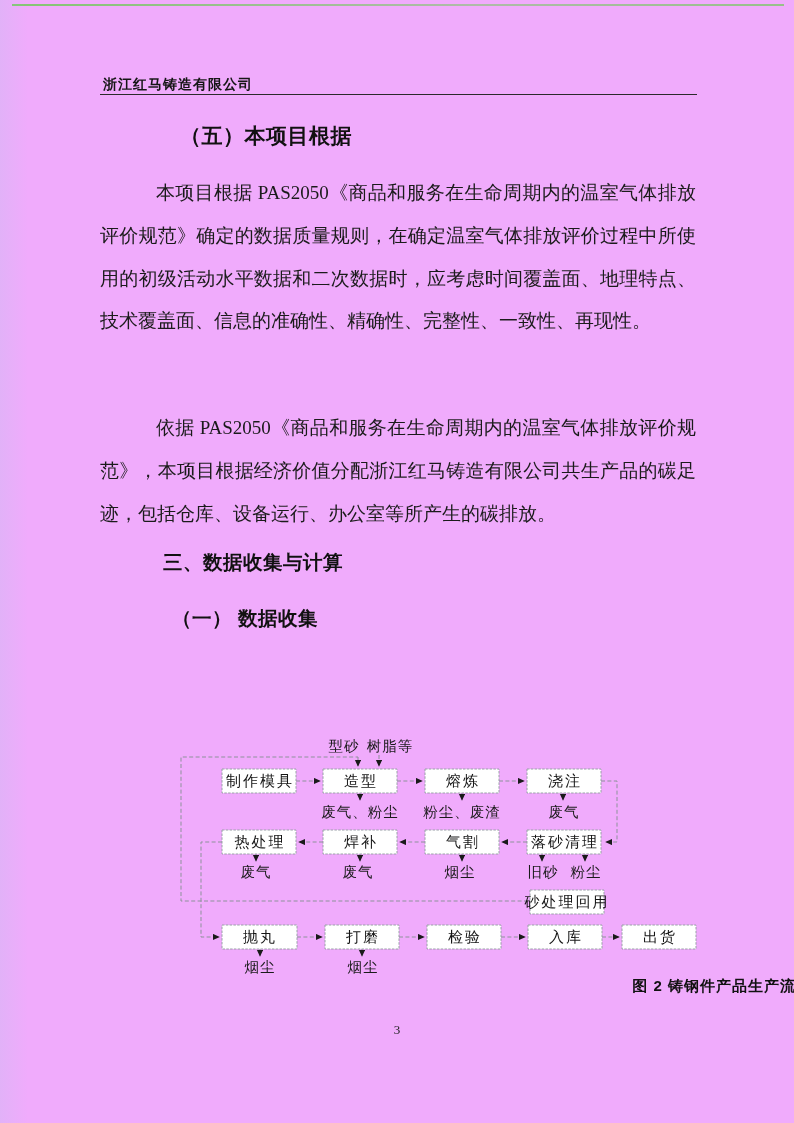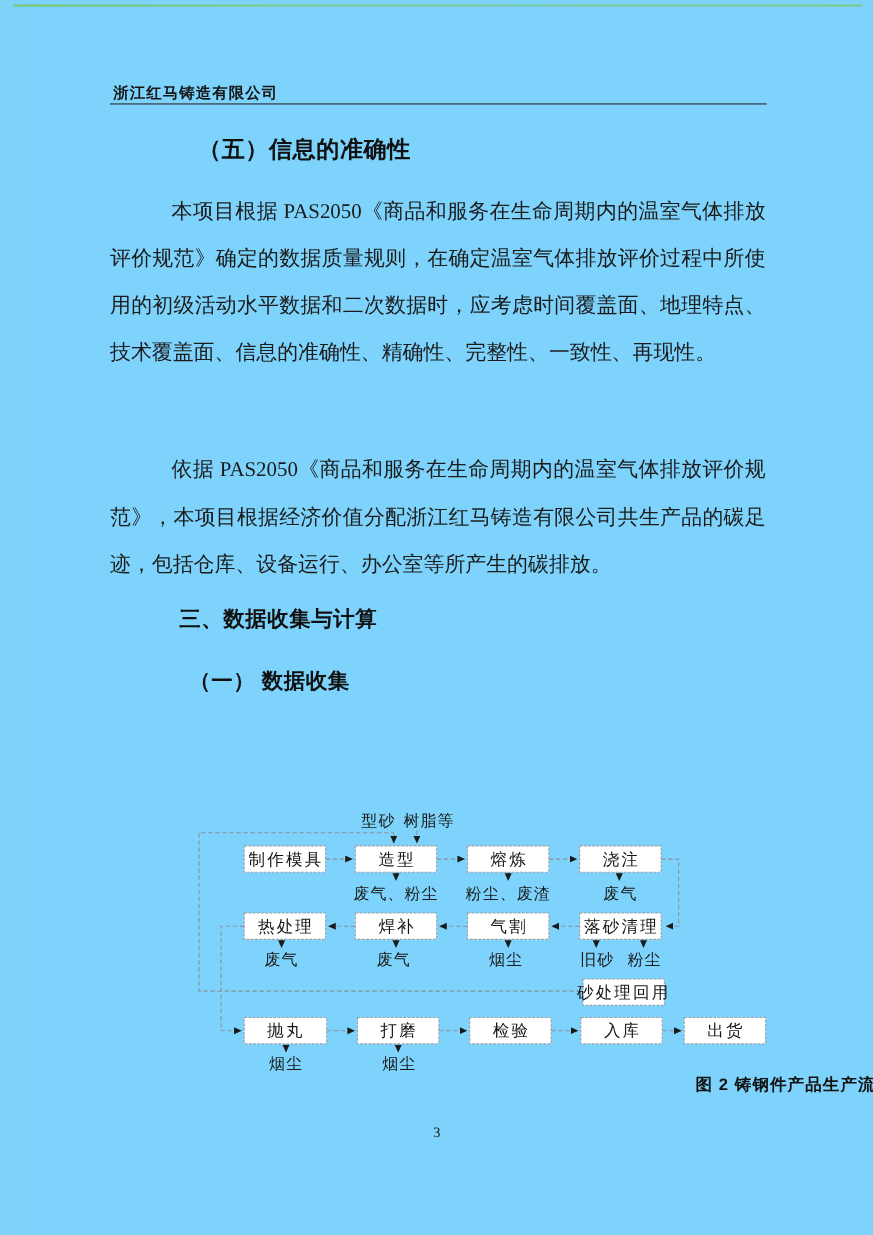--- a/index.html
+++ b/index.html
@@ -1,20 +1,20 @@
 <!DOCTYPE html>
 <html><head>
 <meta charset="utf-8">
 <style>
   html,body{margin:0;padding:0;background:#e8e8e8;}
   .page{
     position:relative;
     width:794px;height:1123px;
     margin:0 auto;
-    background:#7dd3fc;
+    background:#f0abfc;
     overflow:hidden;
     font-family:"Liberation Serif","DejaVu Serif",serif;
     color:#1b1b1b;
   }
   .scan-top-line{
     position:absolute;top:4px;left:12px;width:772px;height:2px;
     background:linear-gradient(to right, rgba(120,200,100,0.9), rgba(120,200,100,0.55) 60%, rgba(120,200,100,0.75));
   }
   .scan-left-strip{
     position:absolute;top:0;left:0;width:28px;height:1123px;
@@ -74,21 +74,21 @@
 <body>
 
 <div class="page">
 
   <div class="scan-top-line"></div>
   <div class="scan-left-strip"></div>
 
   <div class="doc-header">浙江红马铸造有限公司</div>
   <div class="header-rule"></div>
 
-  <div id="h-five" class="h-big">（五）信息的准确性</div>
+  <div id="h-five" class="h-big">（五）本项目根据</div>
   <div id="para-quality" class="para">本项目根据 PAS2050《商品和服务在生命周期内的温室气体排放评价规范》确定的数据质量规则，在确定温室气体排放评价过程中所使用的初级活动水平数据和二次数据时，应考虑时间覆盖面、地理特点、技术覆盖面、信息的准确性、精确性、完整性、一致性、再现性。</div>
 
   <div id="para-alloc" class="para">依据 PAS2050《商品和服务在生命周期内的温室气体排放评价规范》，本项目根据经济价值分配浙江红马铸造有限公司共生产品的碳足迹，包括仓库、设备运行、办公室等所产生的碳排放。</div>
 
   <div id="h-three" class="h-mid">三、数据收集与计算</div>
   <div id="h-three-one" class="h-mid">（一） 数据收集</div>
 
   <svg class="flow-svg" width="794" height="250" viewBox="0 0 794 250">
     <defs>
       <marker id="ar" markerWidth="9" markerHeight="8" refX="6.2" refY="3.2" orient="auto" markerUnits="userSpaceOnUse">

